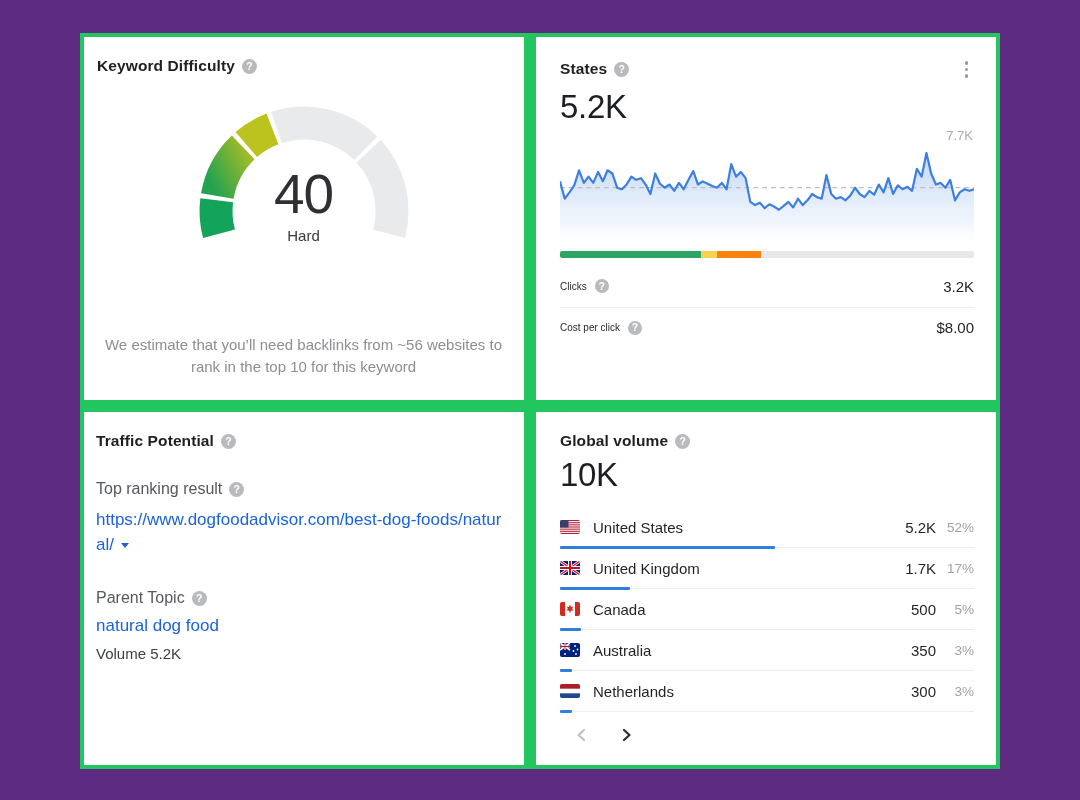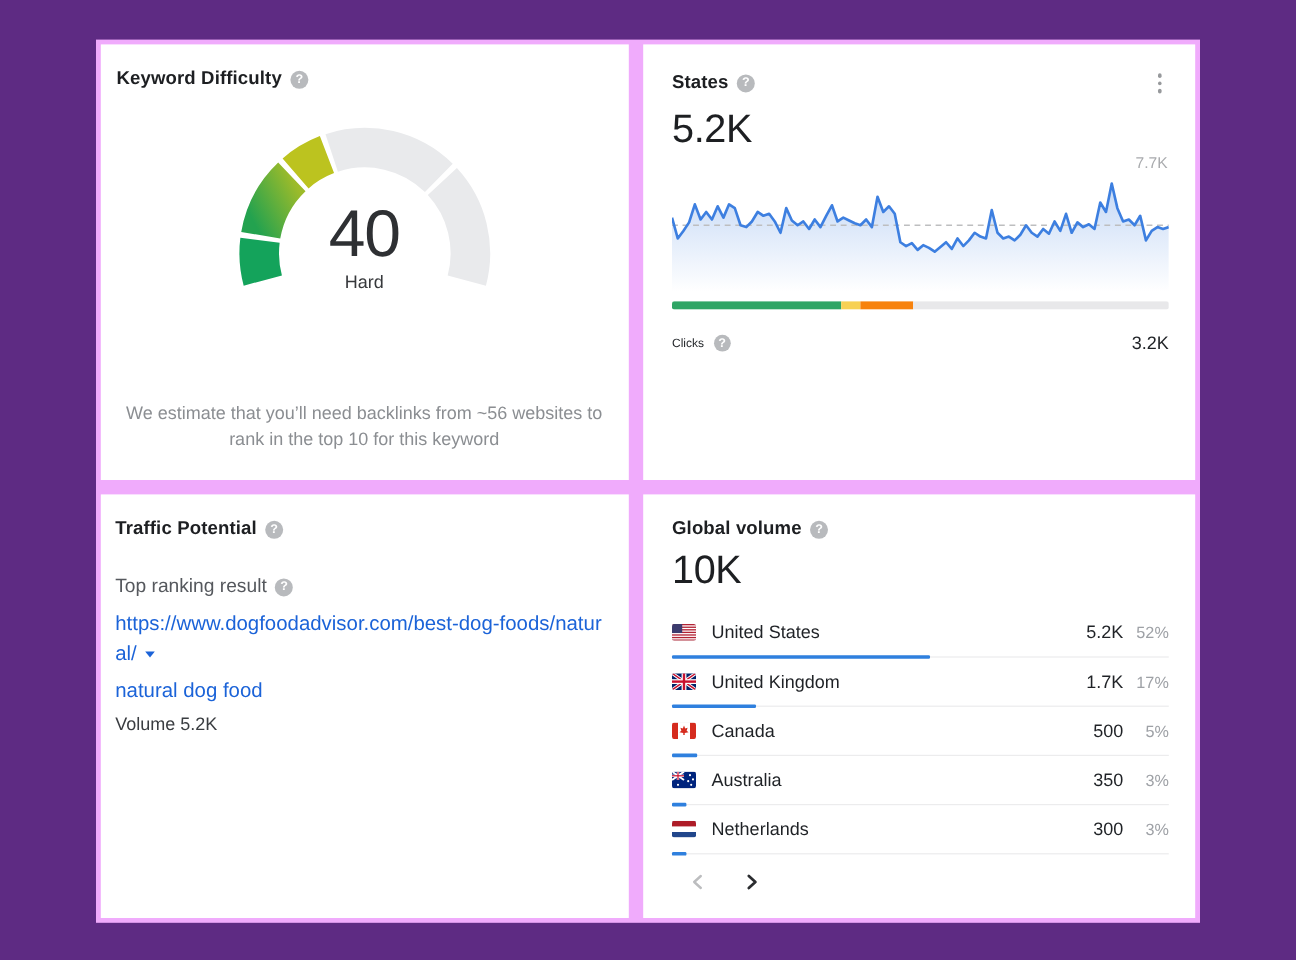--- a/index.html
+++ b/index.html
@@ -6,21 +6,21 @@
   html,body { width:1080px; height:800px; }
   body {
     position: relative; overflow: hidden;
     background: #5e2b83;
     font-family: "Liberation Sans", sans-serif;
     color: #1d1f22;
   }
   .canvas {
     position: absolute; left: 80px; top: 33px;
     width: 920px; height: 736px;
-    background: #f0abfc;
+    background: #22c55e;
     display: grid;
     grid-template-columns: 440px 1fr;
     grid-template-rows: 363px 1fr;
     gap: 12px; padding: 4px;
   }
   .card { background: #fff; display: flex; flex-direction: column; overflow: hidden; }
   .card.pad-l { padding: 20px 14px 12px 13px; }
   .card.pad-r { padding: 20px 22px 12px 24px; }
 
   .card-header { display: flex; align-items: center; }
@@ -154,34 +154,45 @@
       </div>
     <div id="volume-metrics" class="metrics">
   <div class="metric-row">
     <span class="metric-label">
       <span class="lbl">Clicks</span>
             <span class="qicon" style="width:14px;height:14px;margin-left:8px"></span>
     </span>
     <span class="metric-value">3.2K</span>
   </div>
 
+  <div class="metric-row">
+    <span class="metric-label">
+      <span class="lbl">Cost per click</span>
+            <span class="qicon" style="width:14px;height:14px;margin-left:8px"></span>
+    </span>
+    <span class="metric-value">$8.00</span>
+  </div>
 
 </div>
   </section>
 
   <section class="card pad-l" style="padding-left:12px">
     <div class="card-header">
       <span class="card-title">Traffic Potential</span>
       <span class="qicon"></span>
     </div>
     <div class="section-label tp-ranking-label">
       <span>Top ranking result</span>
       <span class="qicon"></span>
     </div>
     <a class="tp-url"><span>https://www.dogfoodadvisor.com/best-dog-foods/natural/</span><span class="caret-down"></span></a>
+    <div class="section-label tp-parent-label">
+      <span>Parent Topic</span>
+      <span class="qicon"></span>
+    </div>
     <a class="tp-parent-link">natural dog food</a>
     <div class="tp-volume-note">Volume 5.2K</div>
   </section>
 
   <section class="card pad-r">
     <div class="card-header">
       <span class="card-title">Global volume</span>
       <span class="qicon"></span>
     </div>
     <div class="big-value" style="margin-top:6px">10K</div>

